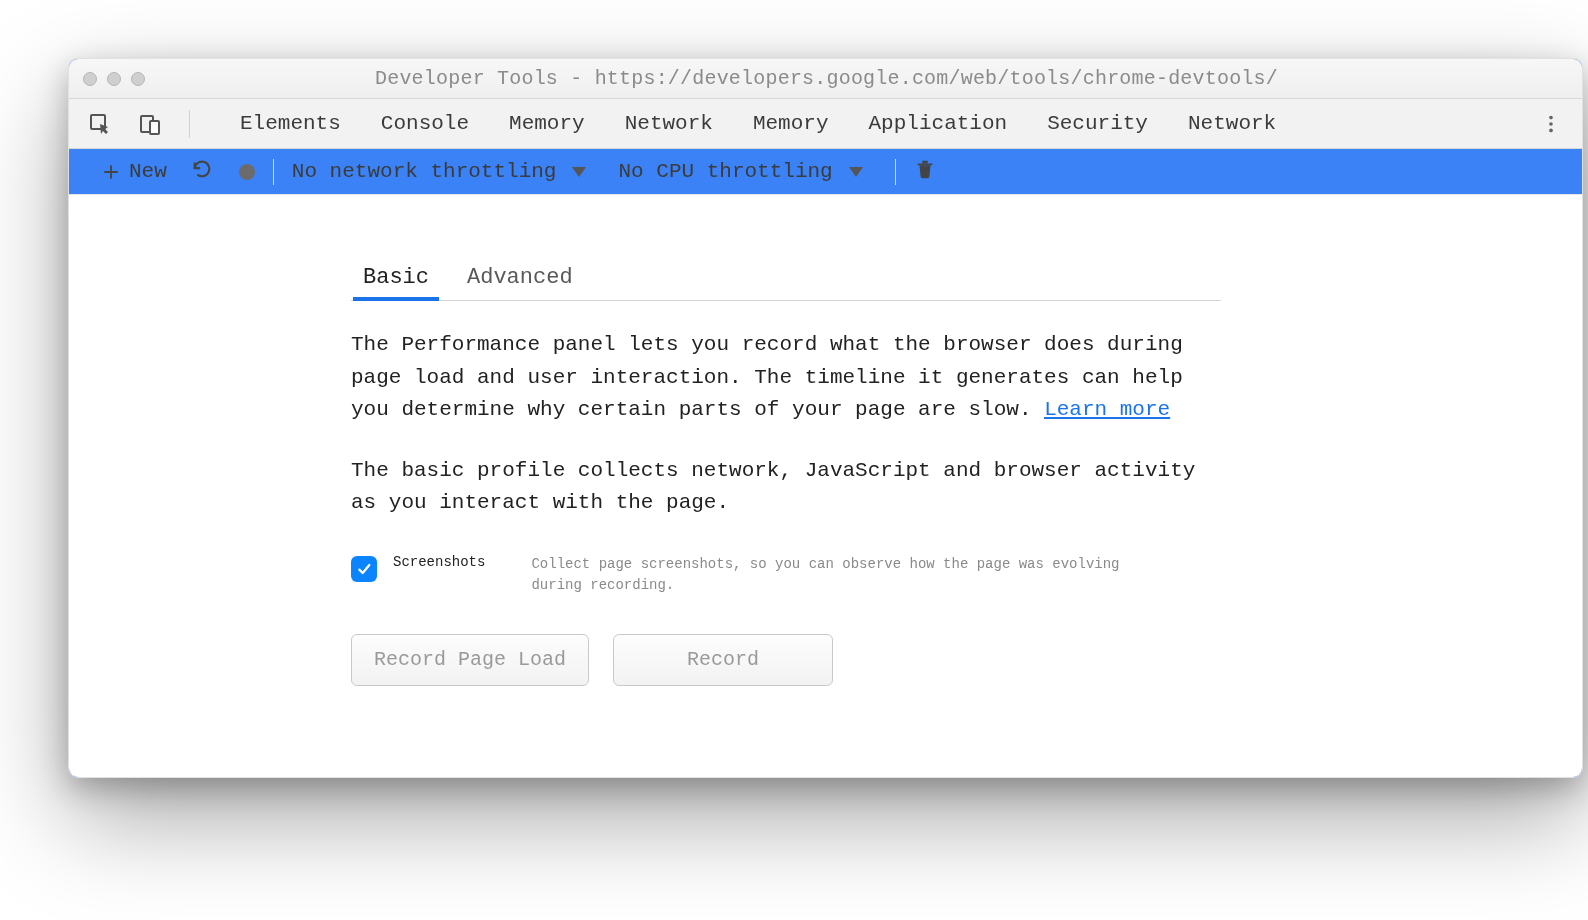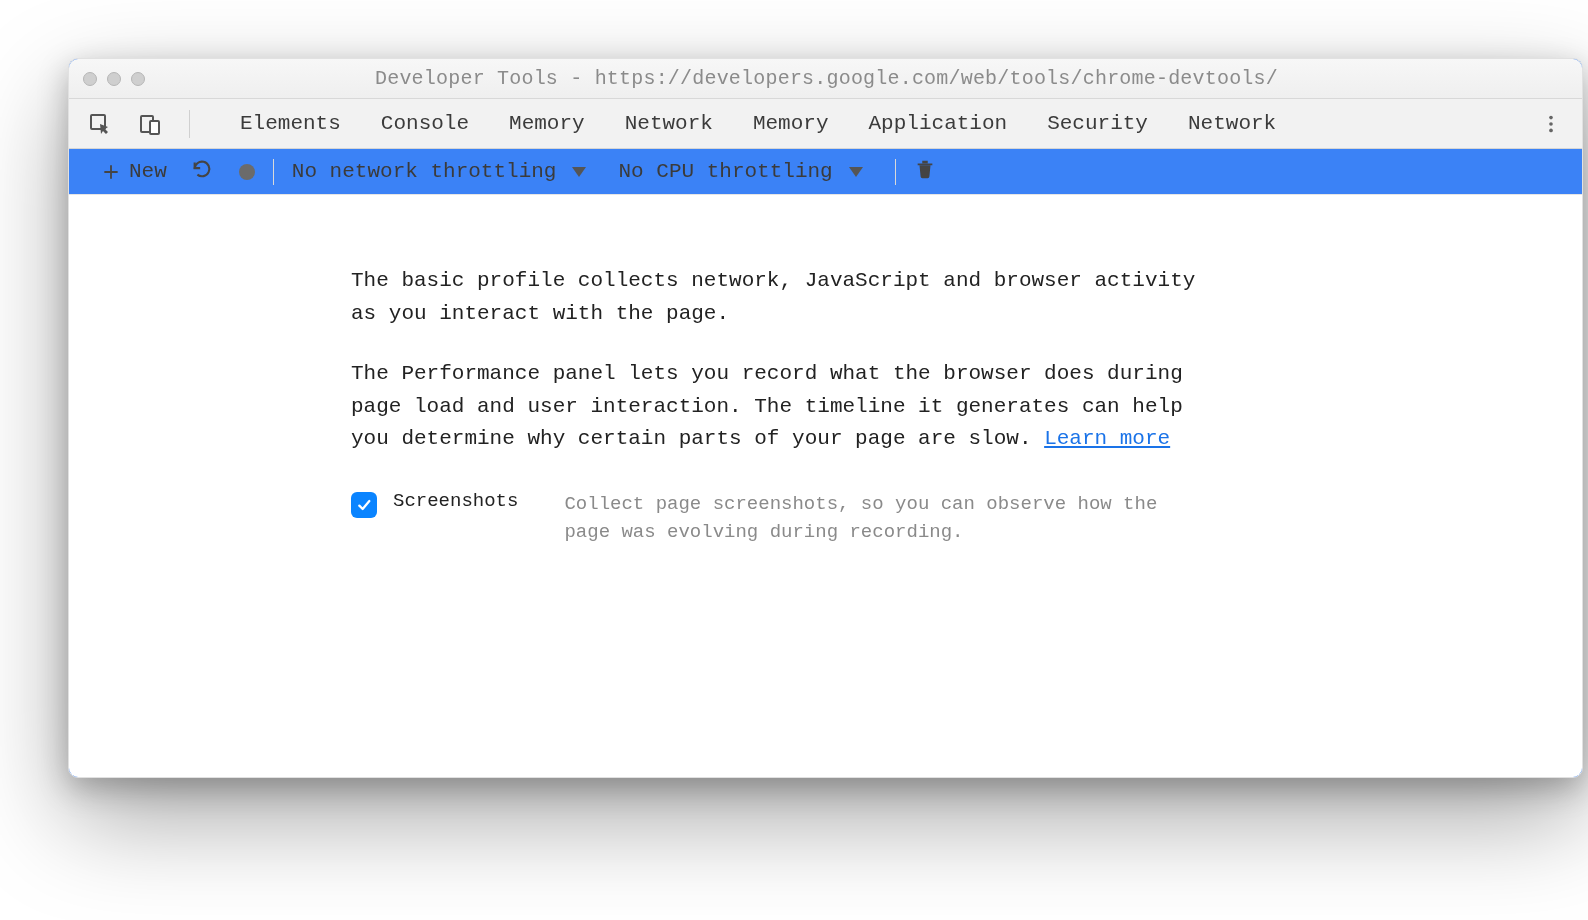--- a/index.html
+++ b/index.html
@@ -36,21 +36,21 @@
   .content { position:absolute; top:136px; left:0; right:0; bottom:0; background:#fff; overflow:auto;}
   .content-inner { margin: 70px 0 0 0; padding: 0 0 0 0;}
   .sub-tabs-wrap { width: 870px; margin-left: 282px;}
   .sub-tabs { border-bottom: 1px solid #d6d6d6; display:flex; gap: 30px; font-size:22px; color:#595959; padding:0 8px;}
   .sub-tab { padding: 0 4px 10px 4px; position:relative; }
   .sub-tab.active { color:#222; font-weight:500; }
   .sub-tab.active::after{ content:""; position:absolute; left:-6px; right:-6px; bottom:-1px; height:4px; background:#1a73e8;}
   .body-text { width: 880px; margin-left: 282px; font-size:21px; color:#222; line-height:1.55; }
   .body-text p { margin-top: 28px; }
   .learn-link { color:#1a73e8; text-decoration: underline; }
-  .setting-row { display:flex; align-items:flex-start; gap: 16px; margin-top: 34px; margin-left:282px; width:880px; font-size:19px;}
+  .setting-row { display:flex; align-items:flex-start; gap: 16px; margin-top: 34px; margin-left:282px; width:880px; font-size:14px;}
   .chk { width:26px; height:26px; border-radius:6px; background:#0a84ff; display:flex; align-items:center; justify-content:center; flex:0 0 auto; margin-top:2px;}
   .chk svg { width:16px; height:16px; }
   .setting-label { color:#222; font-weight:400; margin-right: 30px; }
   .setting-desc { color:#8a8a8a; line-height:1.5; max-width:640px;}
   .btn-row { display:flex; gap:24px; margin: 38px 0 0 282px;}
   .btn { min-width:220px; height:52px; padding:0 22px; border:1px solid #c9c9c9; background:linear-gradient(#fdfdfd,#f2f2f2); border-radius:6px; display:flex; align-items:center; justify-content:center; font-size:20px; color:#9a9a9a;}
 </style>
 </head>
 <body>
 
@@ -128,34 +128,44 @@
         <svg viewBox="0 0 24 24" width="22" height="22" fill="#444">
             <path d="M4 6h16v2H4z"></path>
             <path d="M6 8h12l-1.2 12.2a2 2 0 0 1-2 1.8H9.2a2 2 0 0 1-2-1.8z"></path>
             <path d="M9 3h6v3H9z"></path>
           </svg>
       </span>
     </div>
 
     <div class="content">
       <div class="content-inner">
+        <div class="sub-tabs-wrap">
+          <div class="sub-tabs" id="sub-tabs">
+              <div class="sub-tab active">Basic</div>
+              <div class="sub-tab">Advanced</div>
+            </div>
+        </div>
         <div class="body-text">
-          <p>The basic profile collects network, JavaScript and browser activity as you interact with the page.</p>
           <p>
             <span>The Performance panel lets you record what the browser does during page load and user interaction. The timeline it generates can help you determine why certain parts of your page are slow.  </span><a href="#" class="learn-link">Learn more</a>
           </p>
+          <p>The basic profile collects network, JavaScript and browser activity as you interact with the page.</p>
         </div>
 
         <div class="setting-row">
           <span class="chk">
             <svg viewBox="0 0 24 24" fill="none" stroke="#fff" stroke-width="3.4" stroke-linecap="round" stroke-linejoin="round">
                 <polyline points="5 13 10 18 20 6"></polyline>
               </svg>
           </span>
           <span class="setting-label">Screenshots</span>
           <span class="setting-desc">Collect page screenshots, so you can observe how the page was evolving during recording.</span>
         </div>
 
+        <div class="btn-row">
+          <div class="btn">Record Page Load</div>
+          <div class="btn">Record</div>
+        </div>
       </div>
     </div>
 
   </div>
 </div>
 
 </body></html>

